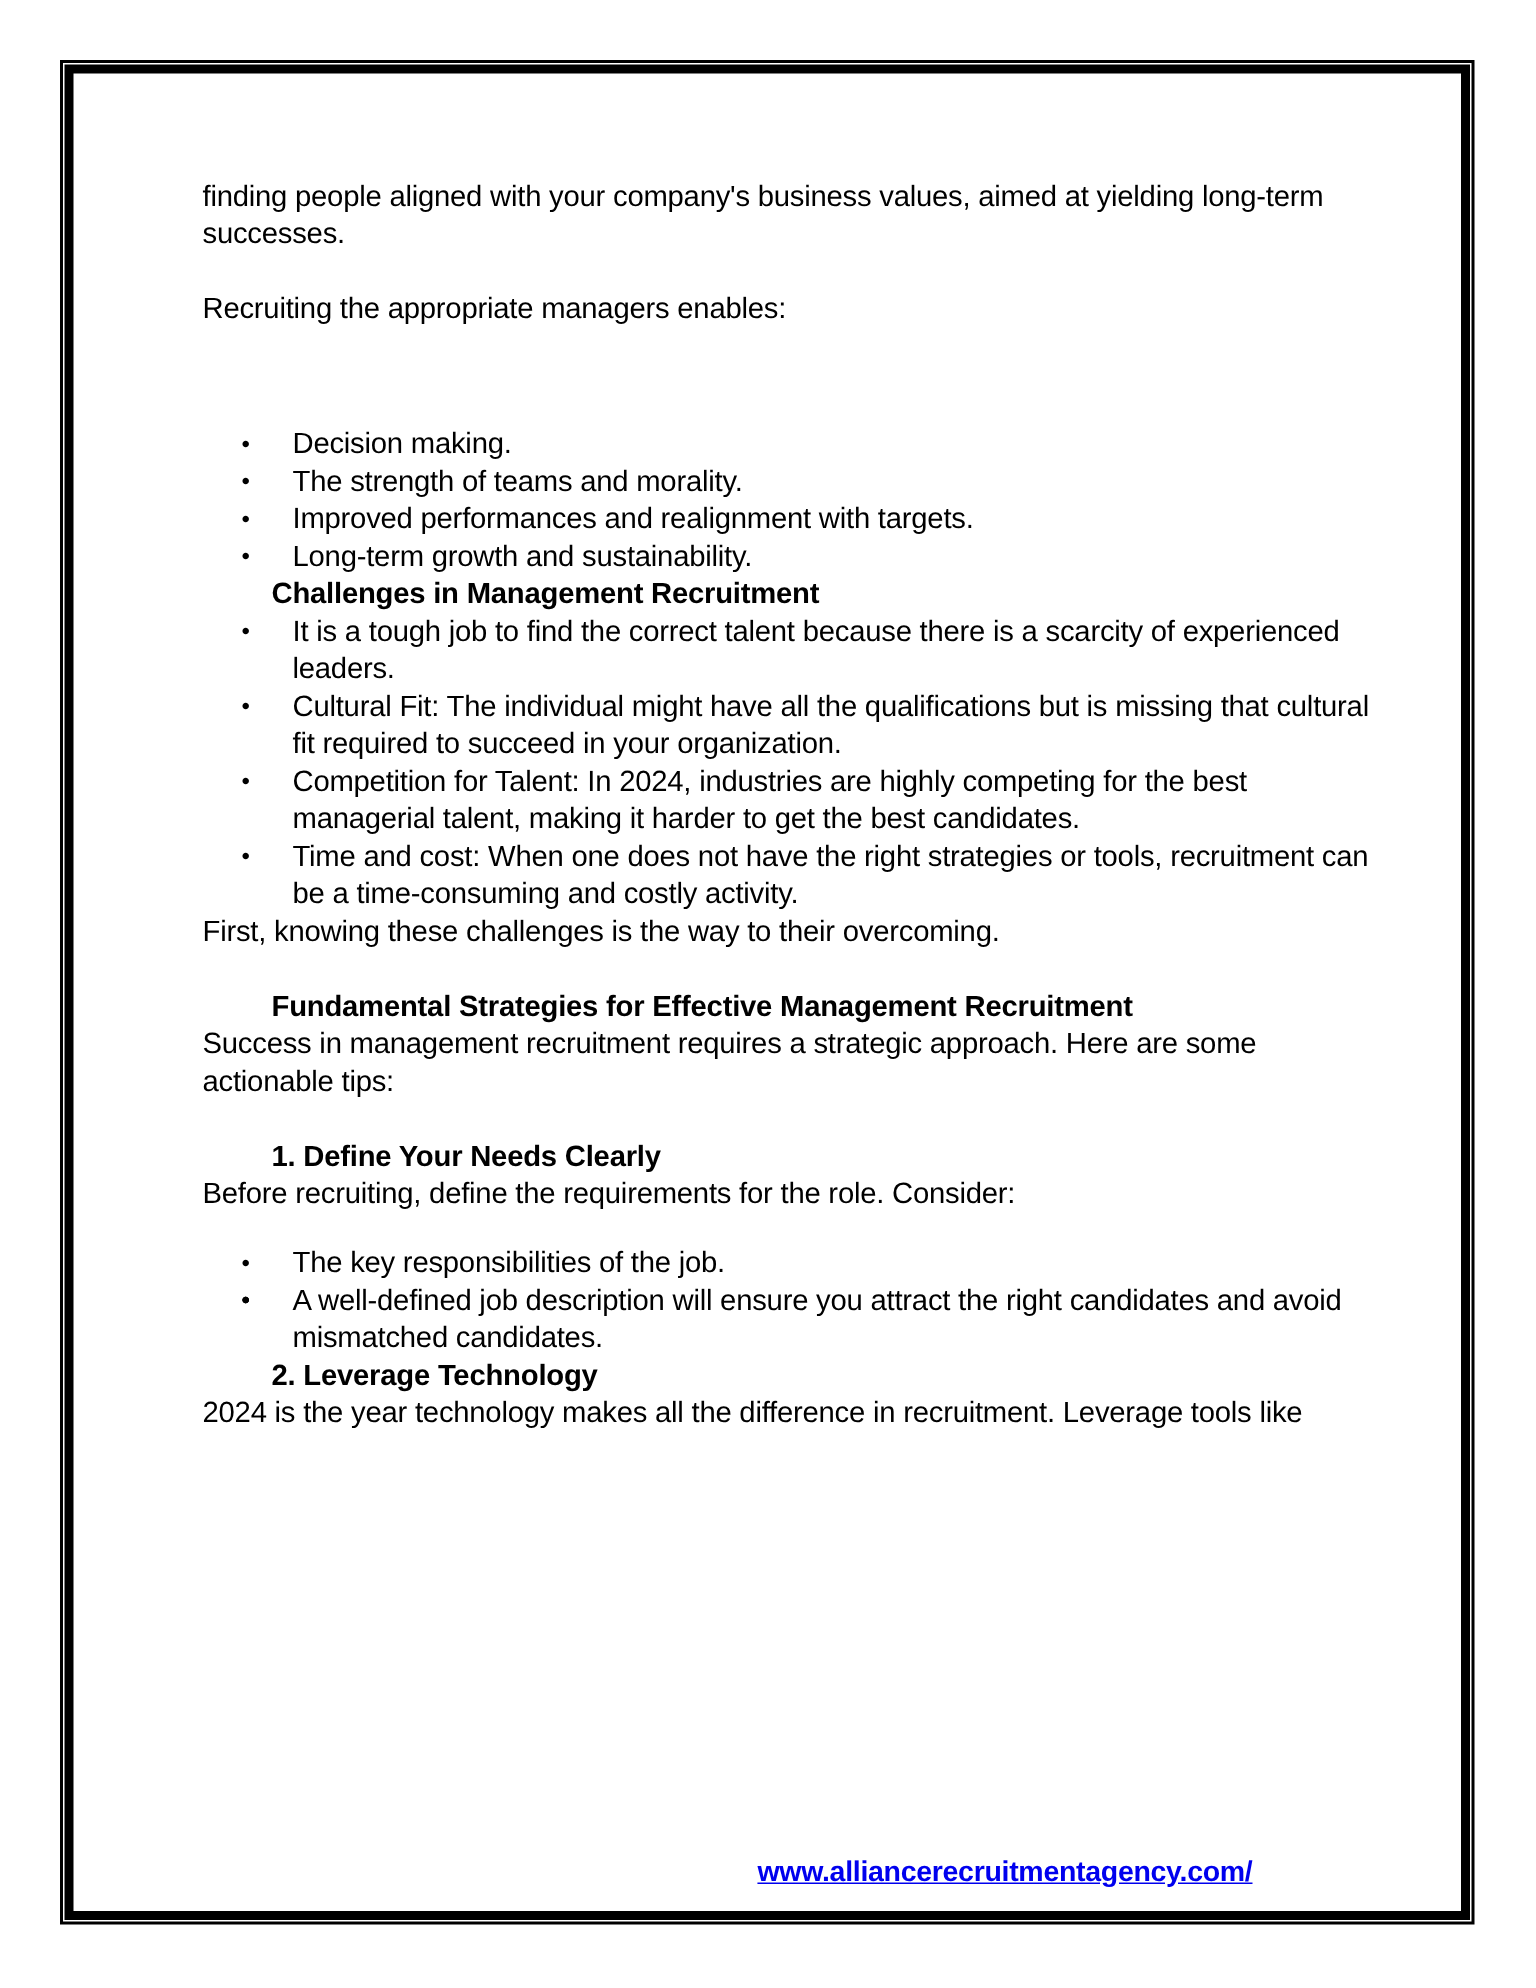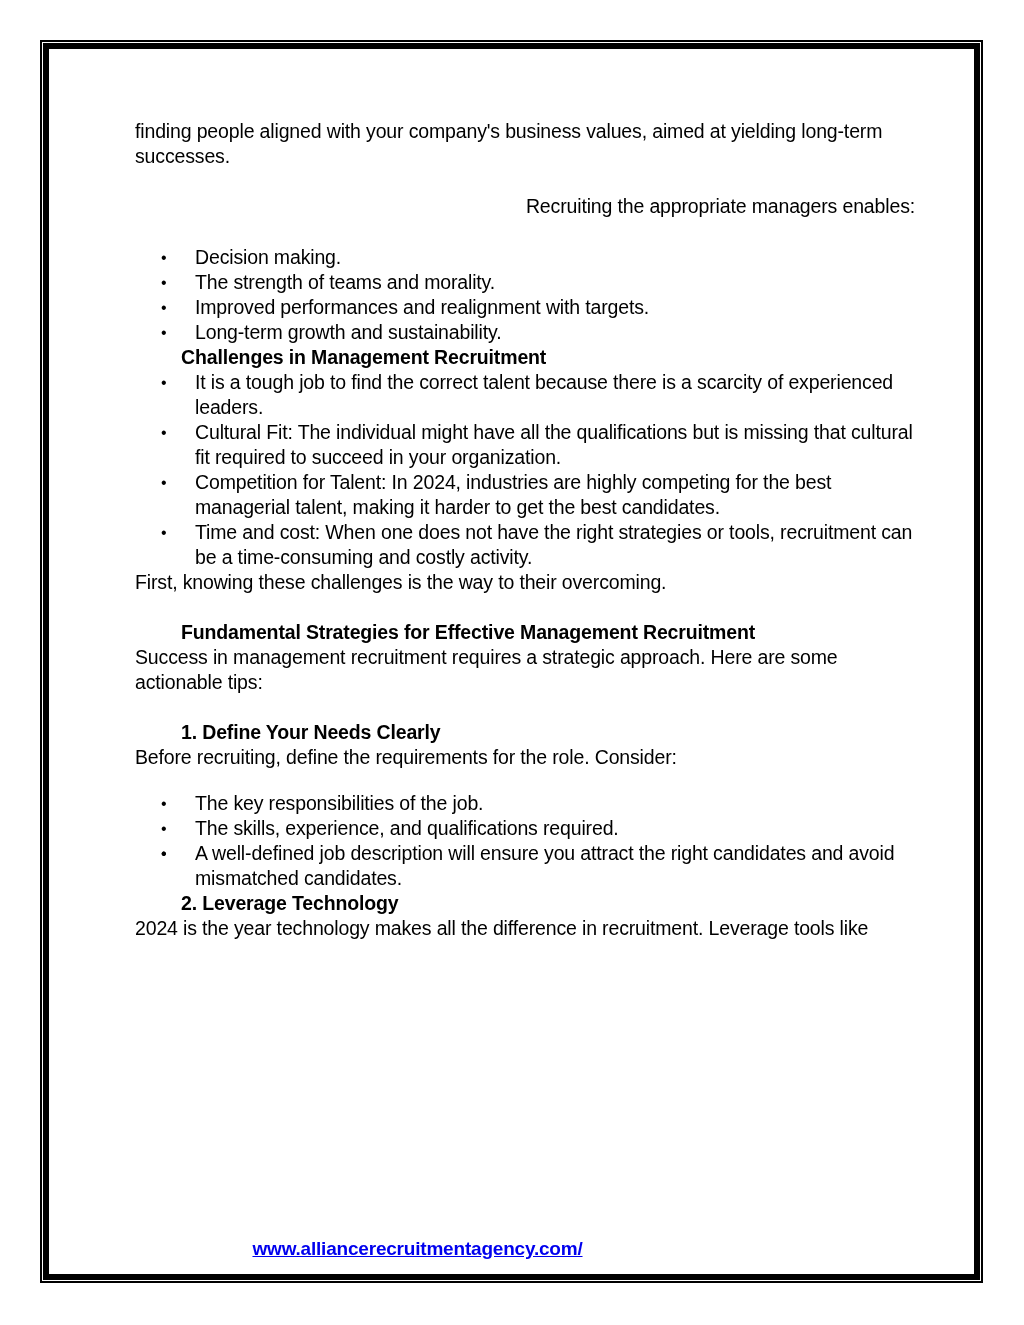--- a/index.html
+++ b/index.html
@@ -67,40 +67,40 @@
       top: 0;
       font-size: 16px;
     }
     .b { font-weight: normal; }
 
     .footer-link {
       position: absolute;
       left: 0;
       width: 835px;
       top: 1238px;
-      text-align: center;
+      text-align: right;
       font-family: "Liberation Sans", sans-serif;
       font-weight: bold;
       font-size: 19px;
       color: #0000ee;
       text-decoration: underline;
       letter-spacing: -0.2px;
     }
   </style>
 </head>
 <body>
 
 <div class="frame-outer"></div>
 <div class="frame-inner"></div>
 
 <div class="page-content">
 
   <p class="para">finding people aligned with your company's business values, aimed at yielding long-term successes.</p>
 
-  <p style="margin-bottom:26px;text-align:right;">Recruiting the appropriate managers enables:</p>
+  <p style="margin-bottom:65px;">Recruiting the appropriate managers enables:</p>
 
   <ul class="bullets para">
     <li><span class="bullet">•</span><span>Decision making.</span></li>
     <li><span class="bullet">•</span><span>The strength of teams and morality.</span></li>
     <li><span class="bullet">•</span><span>Improved performances and realignment with targets.</span></li>
     <li><span class="bullet">•</span><span>Long-term growth and sustainability.</span></li>
   </ul>
 
   <p class="heading">Challenges in Management Recruitment</p>
 
@@ -114,21 +114,21 @@
   <p class="para">First, knowing these challenges is the way to their overcoming.</p>
 
   <p class="heading">Fundamental Strategies for Effective Management Recruitment</p>
   <p class="para">Success in management recruitment requires a strategic approach. Here are some actionable tips:</p>
 
   <p class="heading">1. Define Your Needs Clearly</p>
   <p style="margin-bottom:21px;">Before recruiting, define the requirements for the role. Consider:</p>
 
   <ul class="bullets para">
     <li><span class="bullet">•</span><span>The key responsibilities of the job.</span></li>
-    <li><span class="bullet">•</span><span>The skills, experience, and qualifications required.</span></li>
+    <li><span class="bullet">•</span></li>
     <li><span class="bullet">•</span></li>
     <li><span class="bullet">•</span><span>A well-defined job description will ensure you attract the right candidates and avoid mismatched candidates.</span></li>
   </ul>
 
   <p class="heading">2. Leverage Technology</p>
   <p>2024 is the year technology makes all the difference in recruitment. Leverage tools like</p>
 
 </div>
 
 <a class="footer-link" style="color: rgb(0, 0, 238);">www.alliancerecruitmentagency.com/</a>

